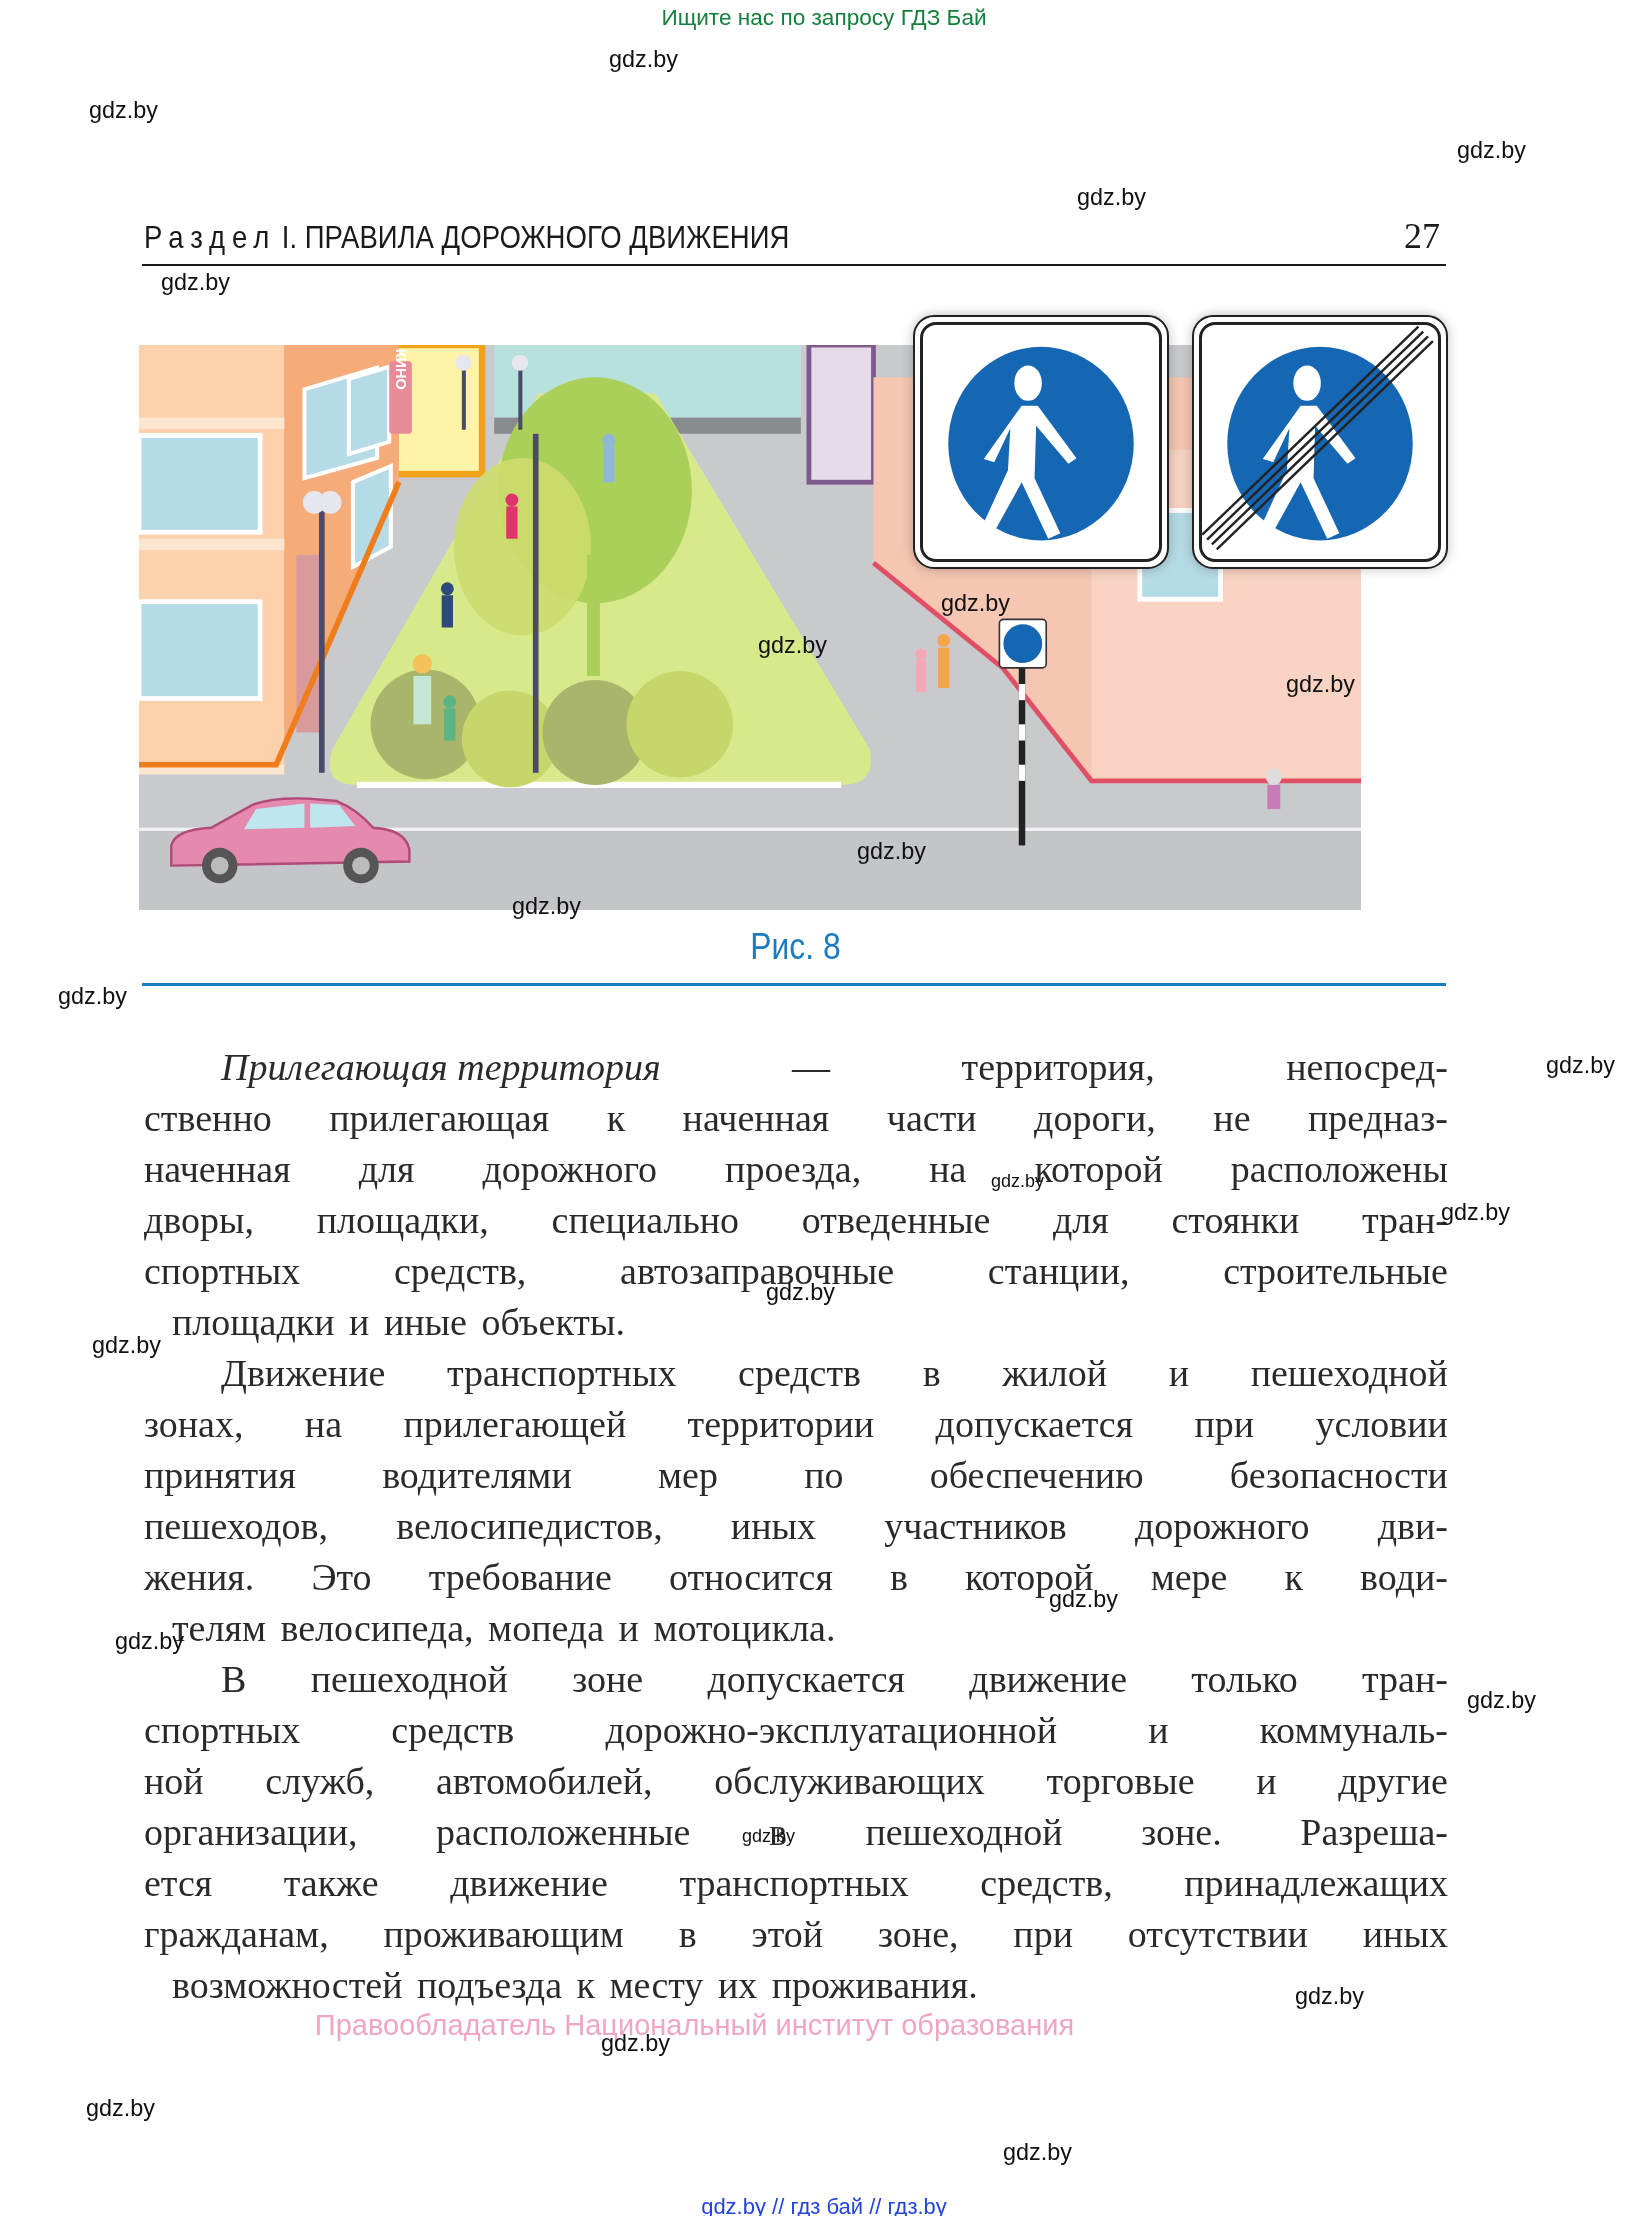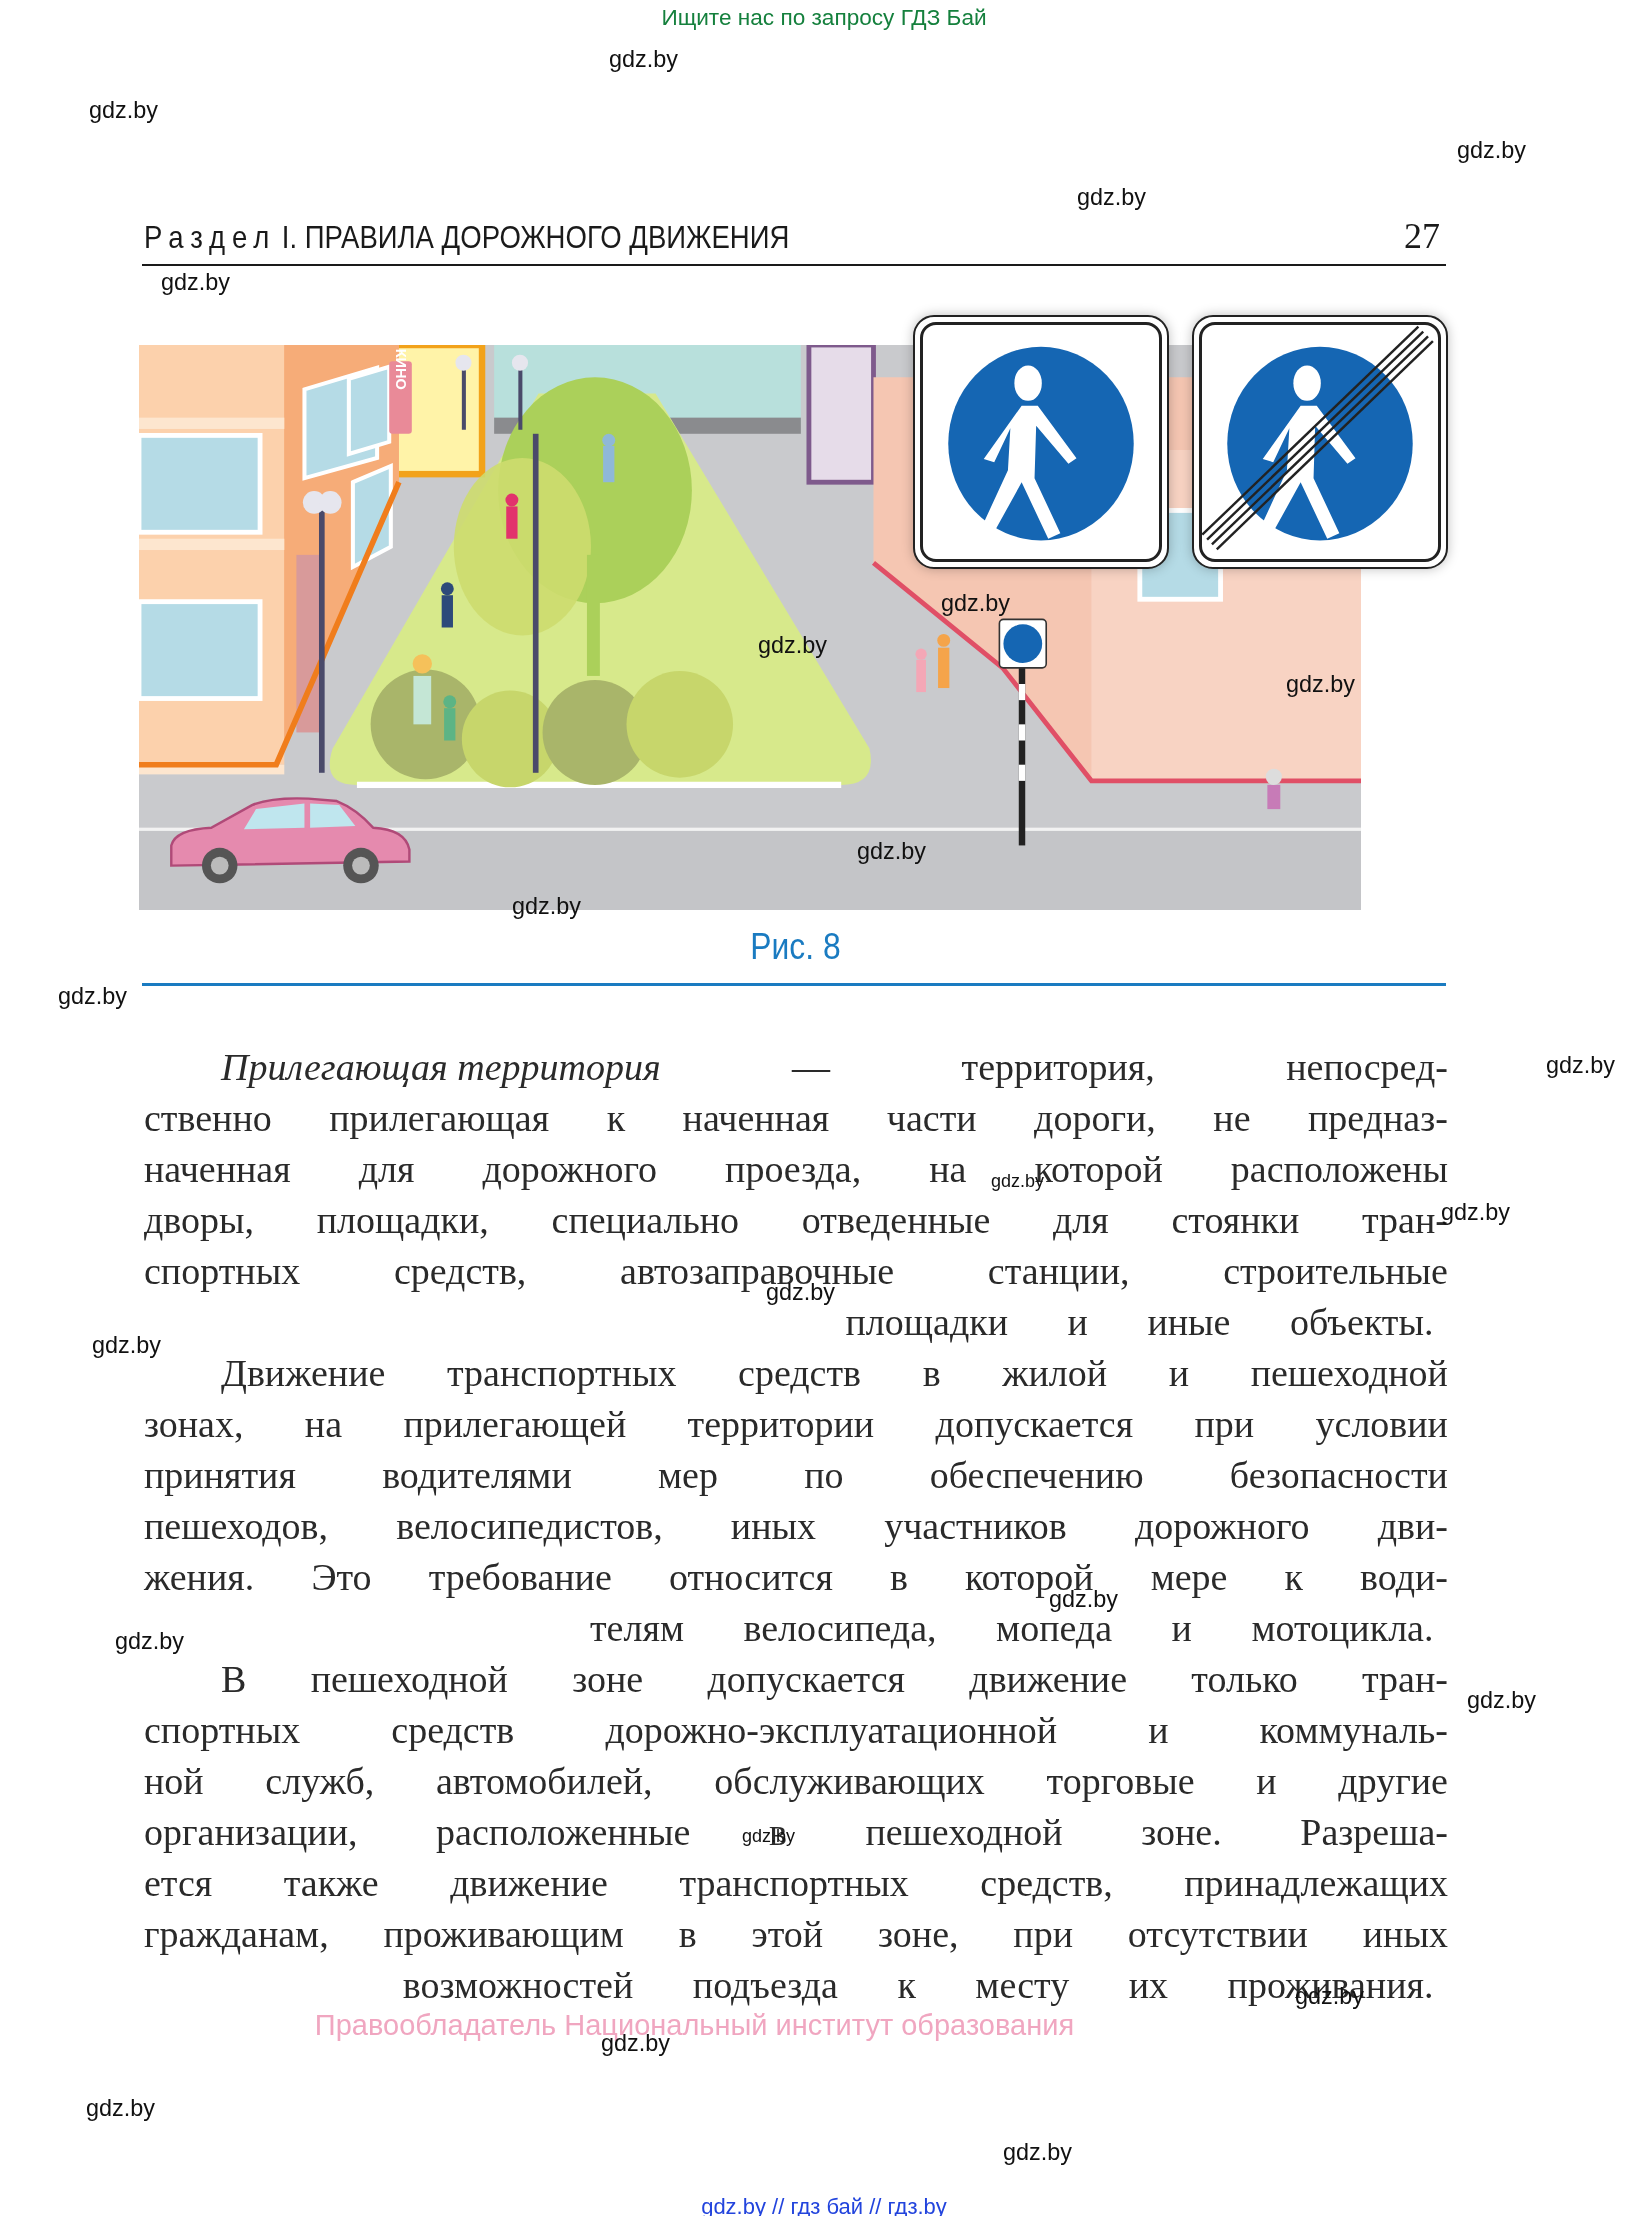--- a/index.html
+++ b/index.html
@@ -17,22 +17,22 @@
   #figure { left:139px; top:345px; width:1222px; height:565px; overflow:hidden; background:#c9cacd; }
   #caption { left:0; width:1591px; top:926px; text-align:center; color:#1a7bc1; font-size:37px; transform:scaleX(0.86); transform-origin:center; }
   #caption-rule { left:142px; top:983px; width:1304px; height:3.2px; background:#1a7bc1; }
 
   .sign { position:absolute; top:315px; width:252px; height:250px; background:#fff; border:2.4px solid #222; border-radius:21px; box-shadow:0 0 11.3px rgba(0,0,0,0.25); }
   .sign .inner { position:absolute; left:4.8px; top:4.8px; right:4.8px; bottom:4.8px; border:3.2px solid #222; border-radius:16px; }
   .sign svg { position:absolute; left:0; top:0; }
 
   
   #body-text { left:144px; top:1042px; width:1304px; font-family:"Liberation Serif", serif; font-size:38px; line-height:51px; color:#2a2a2a; }
-  #body-text .line { display:flex; justify-content:space-between; white-space:nowrap; height:51px;gap:45px; }
-  #body-text .line.last { justify-content:flex-end;margin-left:28px; }
+  #body-text .line { display:flex; justify-content:space-between; white-space:nowrap; height:51px; }
+  #body-text .line.last { justify-content:flex-start;margin-left:28px; }
   #body-text .line.last span { margin-right:14.5px; }
   #body-text .line.indent { padding-left:77px; }
   #body-text em { font-style:italic; }
   #footer-rights { left:0; width:1389px; top:2009px; text-align:center; color:#f0a6c0; font-size:29px; }
   #bottom-links { left:0; width:1648px; top:2194px; text-align:center; color:#2244dd; font-size:22px; }
 </style>
 </head>
 <body>
 
 <div class="abs" id="top-banner">Ищите нас по запросу ГДЗ Бай</div>

